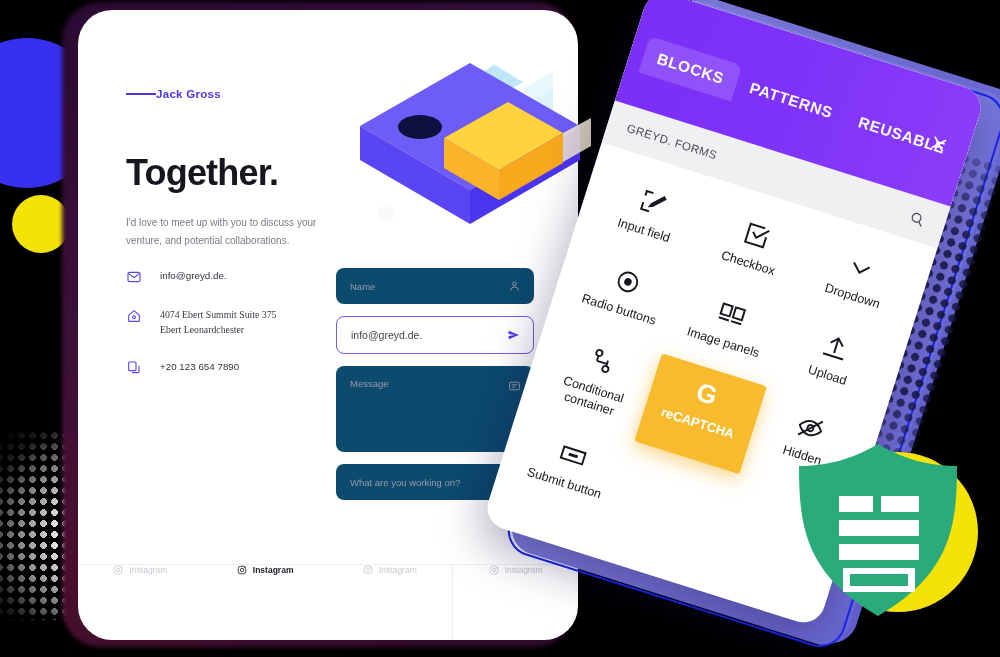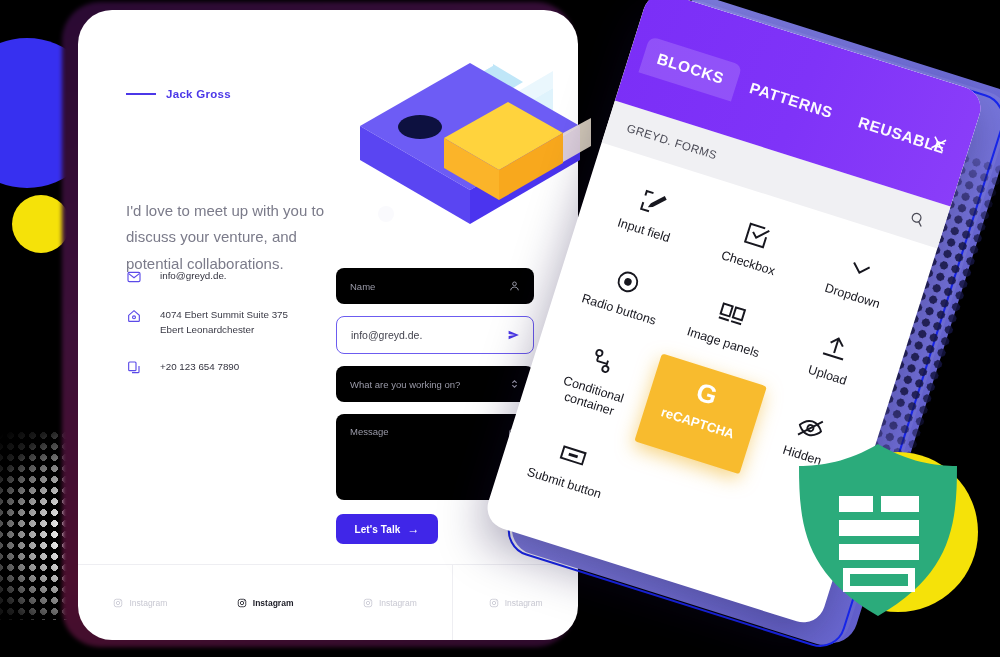--- a/index.html
+++ b/index.html
@@ -31,45 +31,45 @@
     position:absolute; left:62px; top:2px; width:512px; height:645px;
     border-radius:38px;
     background:linear-gradient(160deg,#2a0a33 0%, #3d1038 40%, #4b0f2e 70%, #2c0a2c 100%);
     filter:blur(2px);
   }
   .white-card {
     position:absolute; left:78px; top:10px; width:500px; height:630px;
     background:#fff; border-radius:34px; overflow:hidden;
   }
 
-  .eyebrow { position:absolute; left:48px; top:78px; display:flex; align-items:center; gap:10px; }
+  .eyebrow { position:absolute; left:48px; top:78px; display:flex; align-items:center; }
   .eyebrow .dash { width:30px; height:2px; background:#4b37e8; display:block; }
   .eyebrow .name { color:#4b37e8; font-size:11.5px; font-weight:700; letter-spacing:.3px; }
 
   .headline {
     position:absolute; left:48px; top:100px; width:330px;
     font-size:36px; line-height:1.16; font-weight:700; color:#16161f;
     letter-spacing:-0.8px;
   }
   .subtext {
-    position:absolute; left:48px; top:188px; width:200px;
-    font-size:15px; line-height:1.75; color:#7b7b8a;
+    position:absolute; left:48px; top:204px; width:200px;
+    font-size:10px; line-height:1.75; color:#7b7b8a;
   }
 
   .contacts { position:absolute; left:48px; top:258px; width:250px; }
   .contact-row { display:flex; align-items:flex-start; gap:18px; margin-bottom:22px; }
   .contact-row .ic { width:16px; height:16px; flex:0 0 16px; color:#5b4ae8; margin-top:1px; }
   .contact-row .ic svg { display:block; width:16px; height:16px; }
   .contact-row .txt { font-size:9.8px; line-height:1.55; color:#33333f; }
-  .contact-row.addr .txt { color:#3a3a46; }
+  .contact-row.addr .txt { color:#3a3a46;font-family:Liberation Serif, serif; }
 
   
   .formcol { position:absolute; left:258px; top:258px; width:200px; }
   .fld {
-    position:relative; width:198px; border-radius:8px; background:#000000;
+    position:relative; width:198px; border-radius:8px; background:#0c4a6e;
     height:36px; display:flex; align-items:center; padding:0 14px;
     font-size:9.5px; color:#9a9aa8; margin-bottom:12px;
   }
   .fld.active {
     background:#fff; border:1.4px solid #6c5cf0; color:#44444f;
     font-size:10.5px; height:38px;
   }
   .fld .ficon { position:absolute; right:13px; top:50%; transform:translateY(-50%); width:13px; height:13px; color:#9b9baa; }
   .fld.active .ficon { color:#4b37e8; }
   .fld .ficon svg { display:block; width:13px; height:13px; }
@@ -80,21 +80,21 @@
     margin-top:14px; width:102px; height:30px; border-radius:7px;
     background:#4026e8; color:#fff; font-size:10px; font-weight:700;
     display:flex; align-items:center; justify-content:center; gap:7px;
     border:none; cursor:pointer; letter-spacing:.1px;
   }
   .talk-btn .arw { font-size:12px; line-height:1; }
 
   
   .card-footer {
     position:absolute; left:0; bottom:0; width:500px; height:76px;
-    border-top:1px solid #eeeef2; display:flex; align-items:center;
+    border-top:1px solid #eeeef2; display:flex; align-items:flex-start;
   }
   .fitem { flex:1; display:flex; align-items:center; justify-content:center; gap:6px;
            font-size:8.5px; color:#c8c8d2; }
   .fitem.on { color:#1d1d27; font-weight:700; }
   .fitem .igi { width:10px; height:10px; }
   .fitem .igi svg { display:block; width:10px; height:10px; }
   .fdiv { width:1px; height:76px; background:#eeeef2; }
 
   
   .iso { position:absolute; left:348px; top:28px; width:250px; height:235px; }
@@ -194,20 +194,21 @@
 
   <div class="white-card">
 
     <div class="eyebrow">
       <span class="dash"></span>
       <span class="name">Jack Gross</span>
     </div>
 
     <h1 class="headline">
       <br>
+      <span>Together.</span>
     </h1>
 
     <p class="subtext">I'd love to meet up with you to discuss your venture, and potential collaborations.</p>
 
     <div class="contacts">
 
       <div class="contact-row">
         <span class="ic">
           <svg viewBox="0 0 24 24" fill="none" stroke="currentColor" stroke-width="1.7">
             <rect x="3" y="5" width="18" height="14" rx="2"></rect>
@@ -255,44 +256,40 @@
 
       <div class="fld active">
         <span>info@greyd.de.</span>
         <span class="ficon">
           <svg viewBox="0 0 24 24" fill="currentColor">
               <path d="M3 20l19-8L3 4v6l12 2-12 2z"></path>
             </svg>
         </span>
       </div>
 
+      <div class="fld msg">
+        <span>Message</span>
+        <span class="ficon">
+          <svg viewBox="0 0 24 24" fill="none" stroke="currentColor" stroke-width="1.8">
+            <rect x="3" y="4" width="18" height="14" rx="2"></rect>
+              <path d="M7 9h10M7 13h6"></path>
+          </svg>
+        </span>
+      </div>
+
       <div class="fld">
         <span>What are you working on?</span>
         <span class="ficon">
           <svg viewBox="0 0 24 24" fill="none" stroke="currentColor" stroke-width="2">
             <path d="M8 10l4-4 4 4"></path>
               <path d="M8 14l4 4 4-4"></path>
           </svg>
         </span>
       </div>
 
-      <div class="fld msg">
-        <span>Message</span>
-        <span class="ficon">
-          <svg viewBox="0 0 24 24" fill="none" stroke="currentColor" stroke-width="1.8">
-            <rect x="3" y="4" width="18" height="14" rx="2"></rect>
-              <path d="M7 9h10M7 13h6"></path>
-          </svg>
-        </span>
-      </div>
-
-      <button class="talk-btn">
-        <span>Let's Talk</span>
-        <span class="arw">→</span>
-      </button>
     </div>
 
     <div class="card-footer">
       <div class="fitem">
         <span class="igi">
           <svg viewBox="0 0 24 24" fill="none" stroke="currentColor" stroke-width="2">
             <rect x="3" y="3" width="18" height="18" rx="5"></rect>
               <circle cx="12" cy="12" r="4"></circle>
               <circle cx="17.4" cy="6.6" r="1.2" fill="currentColor" stroke="none"></circle>
           </svg>

